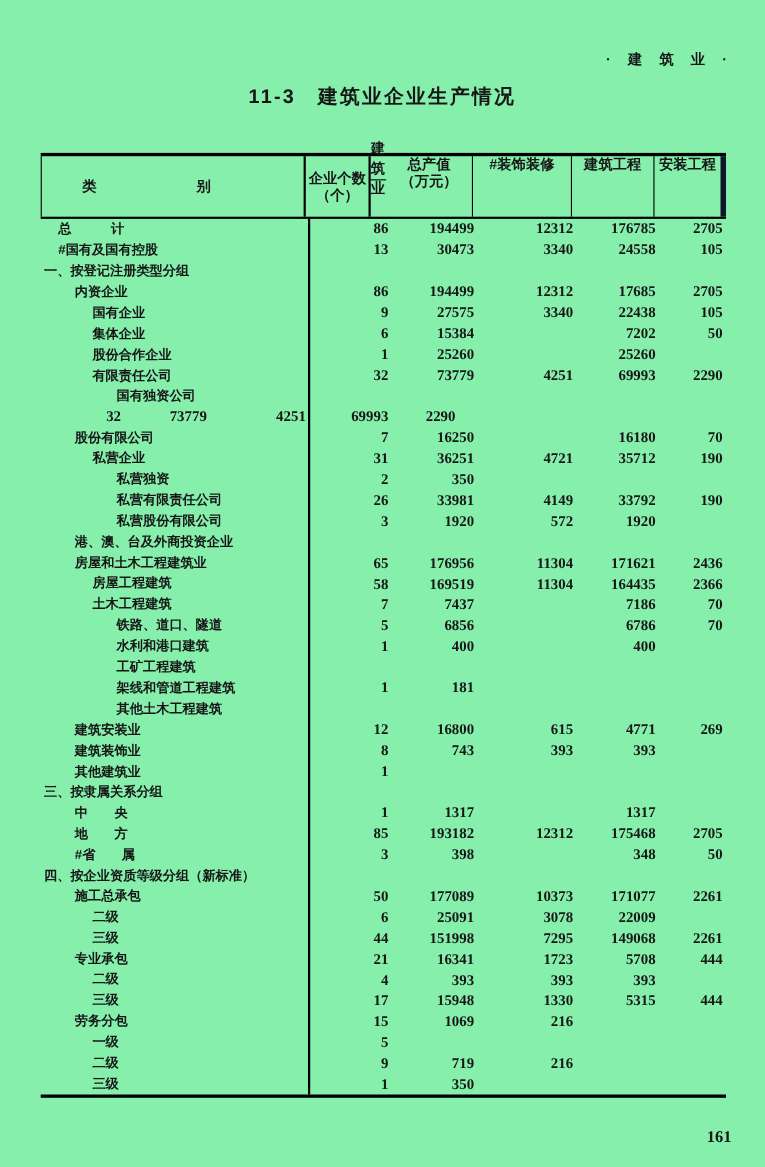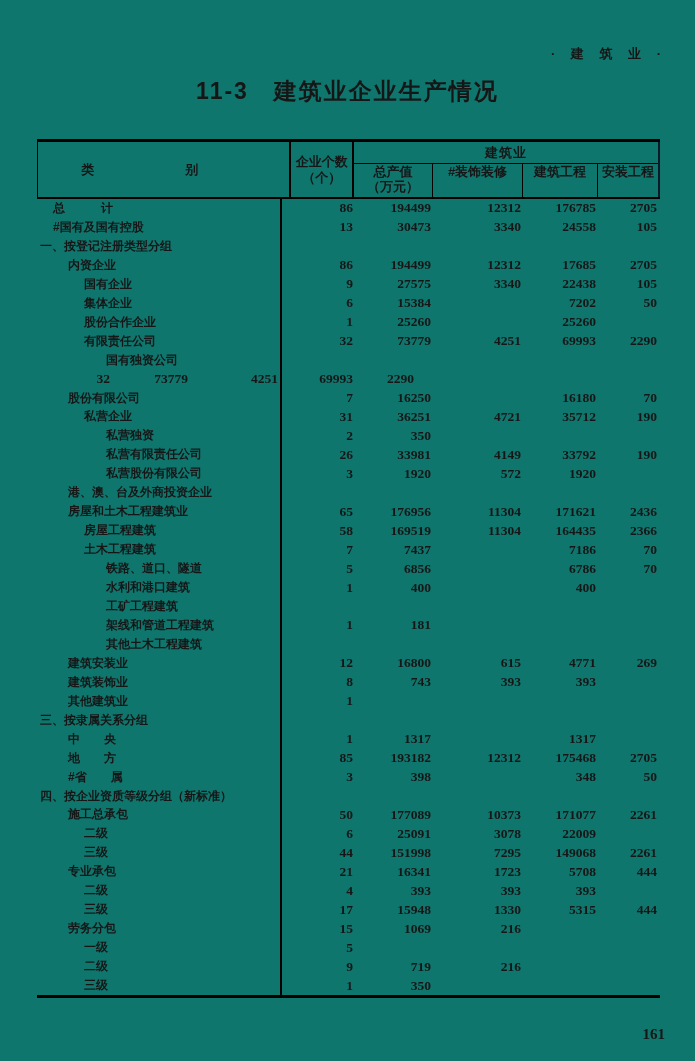--- a/index.html
+++ b/index.html
@@ -1,36 +1,36 @@
 <!DOCTYPE html>
 <html><head>
 <meta charset="utf-8">
 <style>
   * { box-sizing: border-box; margin: 0; padding: 0; }
   html, body { background: #e8e8e8; }
   .page {
     position: relative;
     width: 695px; height: 1061px;
-    background: #0f766e;
+    background: #86efac;
     color: #161616;
     font-family: "Liberation Serif", serif;
     overflow: hidden;
     margin: 0 auto;
   }
   .corner-label {
     position: absolute; top: 45px; right: 28px;
     font-family: "Liberation Sans", sans-serif;
     font-weight: bold; font-size: 13px; letter-spacing: 6px;
     white-space: nowrap;
   }
   .page-title {
     position: absolute; top: 76px; left: 0; width: 100%;
     text-align: center;
     font-family: "Liberation Sans", sans-serif;
-    font-weight: bold; font-size: 23px; letter-spacing: 2px;
+    font-weight: bold; font-size: 18px; letter-spacing: 2px;
     white-space: nowrap;
   }
   .stat-table {
     position: absolute; top: 139px; left: 37px; width: 623px;
   }
   
   .thead {
     display: flex; height: 60px;
     border-top: 3px solid #000;
     border-bottom: 2px solid #000;
@@ -44,22 +44,22 @@
     white-space: pre;
   }
   .h-count {
     width: 76px; height: 100%;
     border-left: 2px solid #000; border-right: 2px solid #000;
     display: flex; flex-direction: column; align-items: center; justify-content: center;
     line-height: 16px; text-align: center; margin-left: 48px;
   }
   .h-group {
     flex: 1; height: 100%;
-    border-right: 2px solid #0f172a;
-    display: flex; flex-direction: column;
+    border-right: 5px solid #0f172a;
+    display: flex; flex-direction: row;
   }
   .h-group-title {
     height: 22px; border-bottom: 1px solid #000;
     display: flex; align-items: center; justify-content: center;
     letter-spacing: 1px;
   }
   .h-sub { flex: 1; display: flex; }
   .h-sub-cell {
     display: flex; flex-direction: column; align-items: center; justify-content: flex-start;
     line-height: 15px; text-align: center;

